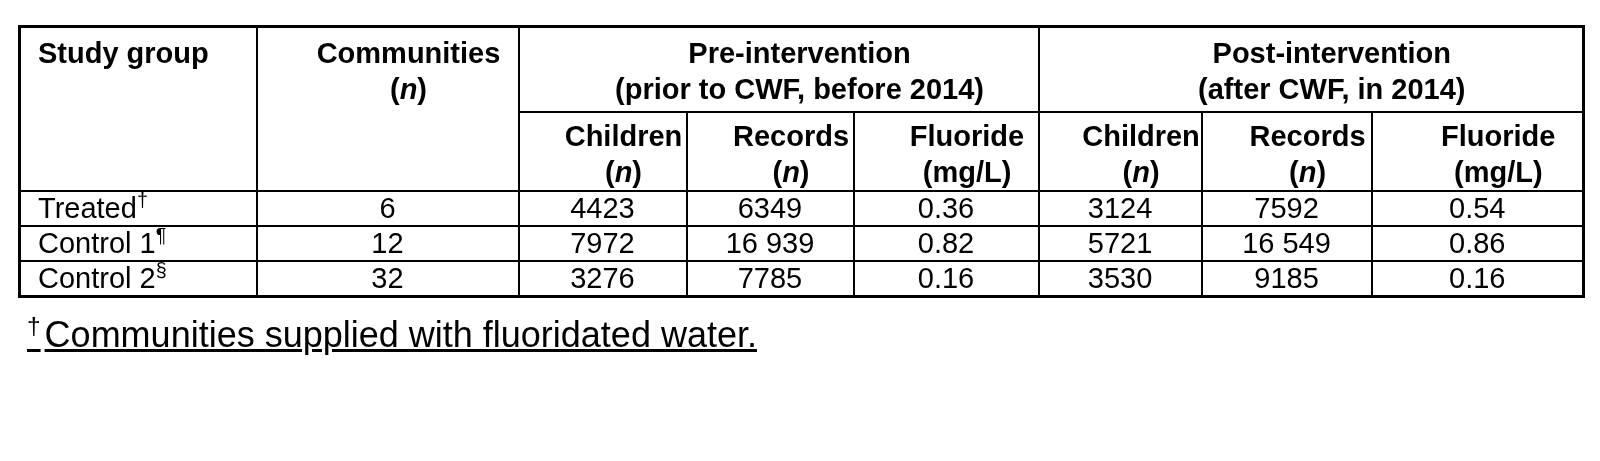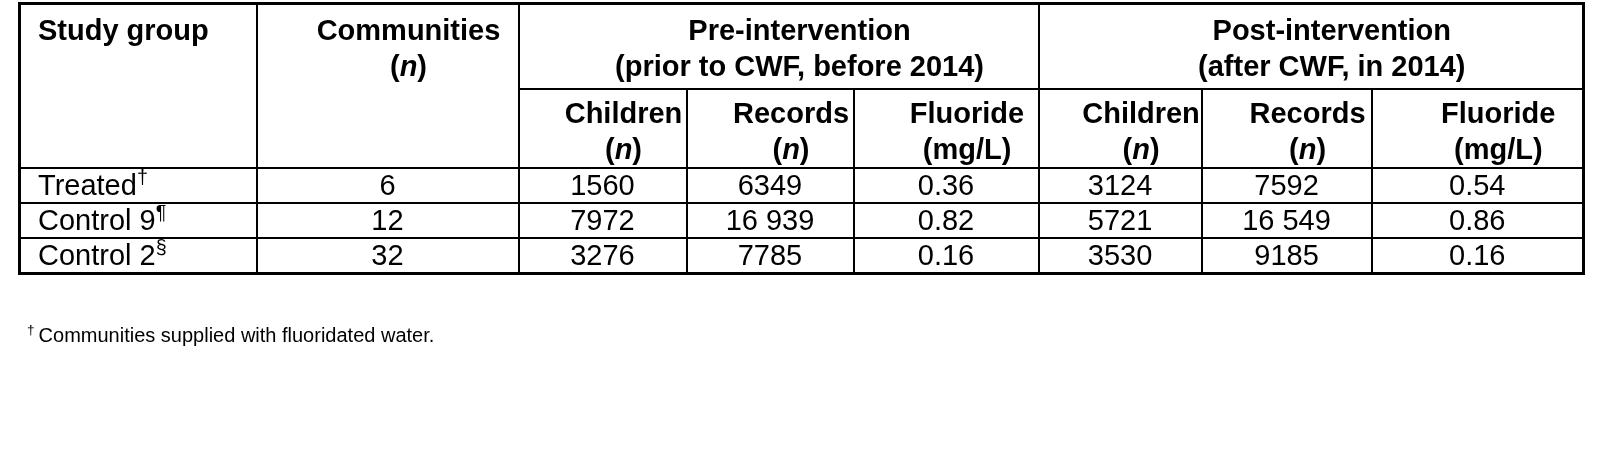--- a/index.html
+++ b/index.html
@@ -6,21 +6,21 @@
   html, body {
     width: 1600px; height: 461px;
     background: #ffffff;
     color: #000000;
     font-family: "Liberation Sans", "DejaVu Sans", sans-serif;
     position: relative;
     overflow: hidden;
   }
   table.study-table {
     position: absolute;
-    left: 18px; top: 2px;
+    left: 18px; top: 25px;
     width: 1564px;
     border-collapse: collapse;
     table-layout: fixed;
     border: 3px solid #000;
   }
   .study-table th, .study-table td {
     border: 2px solid #000;
   }
   .study-table th {
     font-weight: bold;
@@ -49,22 +49,23 @@
     padding-left: 17px;
   }
   .it { font-style: italic; }
   sup {
     font-size: 68%;
     line-height: 0;
   }
   .footnotes {
     position: absolute;
     left: 27px; top: 317px;
-    font-size: 20px;
+    font-size: 36px;
     line-height: 36px;
+    text-decoration: underline;
   }
   .fn-line sup { margin-right: 4px; }
   .fn-line sup:empty { display: none; margin: 0; }
 </style>
 </head>
 <body>
 
 <table class="study-table">
   <colgroup>
     <col style="width:237px">
@@ -118,29 +119,29 @@
       <th>
         <span>Fluoride</span><br>
         <span>(mg/L)</span>
       </th>
     </tr>
   </thead>
   <tbody>
     <tr>
       <td class="group-cell"><span>Treated</span><sup>†</sup></td>
       <td>6</td>
-      <td>1560</td>
+      <td>4423</td>
       <td>6349</td>
       <td>0.36</td>
       <td>3124</td>
       <td>7592</td>
       <td>0.54</td>
     </tr>
     <tr>
-      <td class="group-cell"><span>Control 9</span><sup>¶</sup></td>
+      <td class="group-cell"><span>Control 1</span><sup>¶</sup></td>
       <td>12</td>
       <td>7972</td>
       <td>16 939</td>
       <td>0.82</td>
       <td>5721</td>
       <td>16 549</td>
       <td>0.86</td>
     </tr>
     <tr>
       <td class="group-cell"><span>Control 2</span><sup>§</sup></td>

